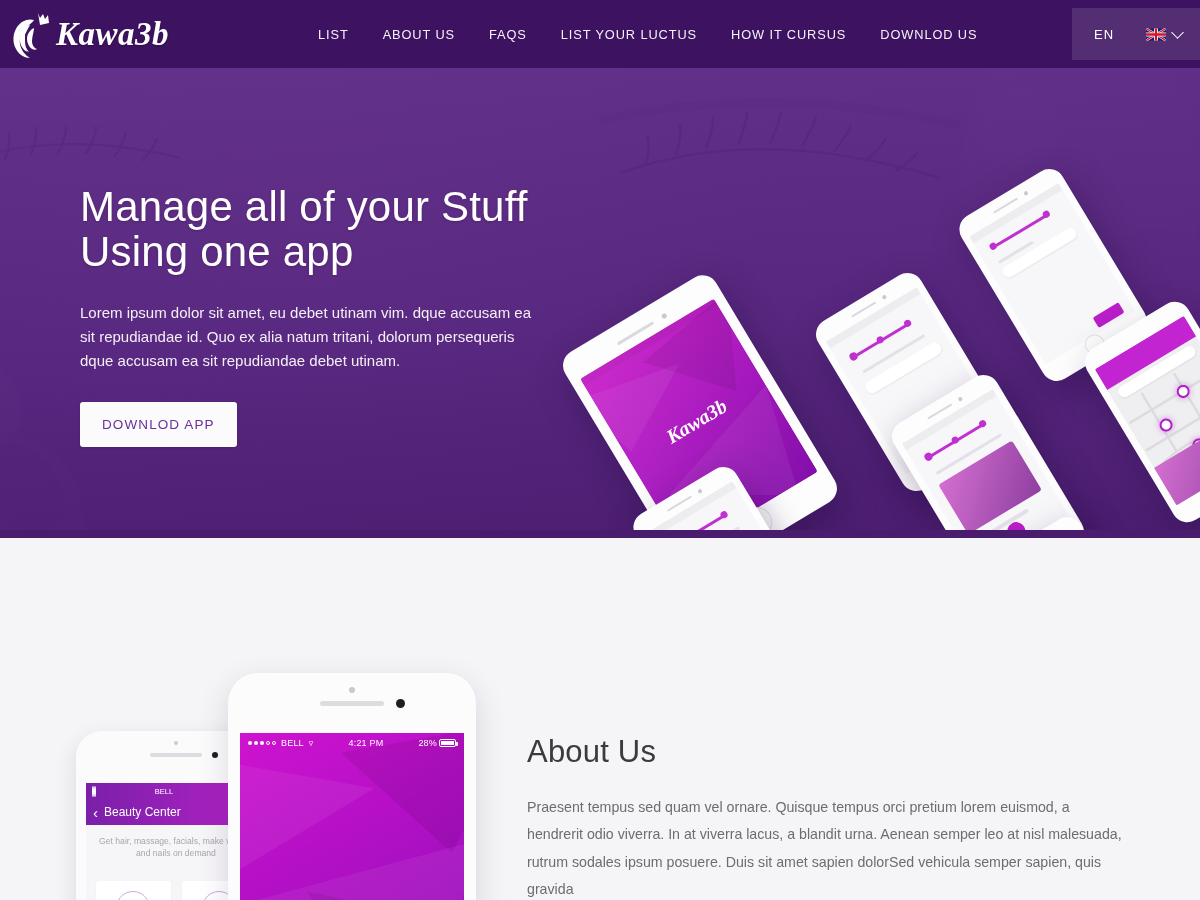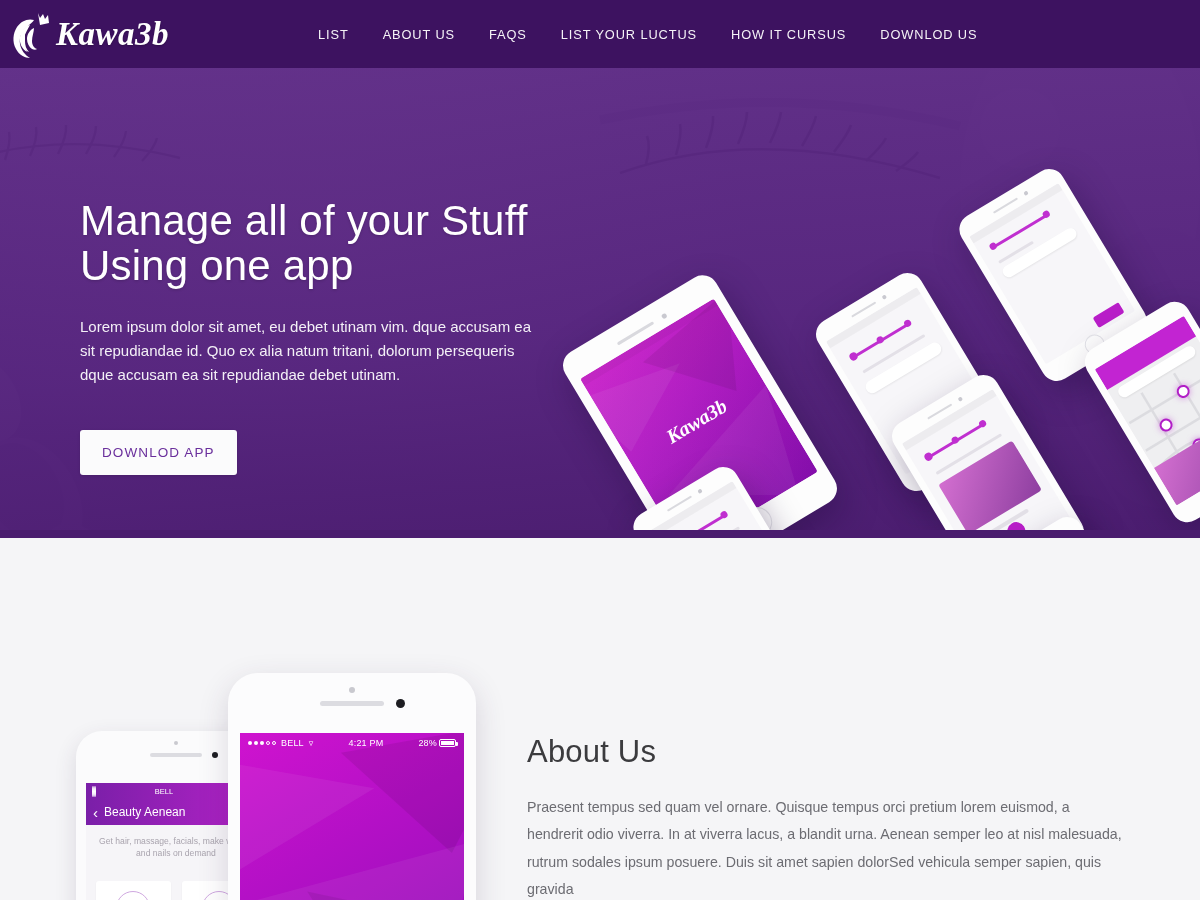--- a/index.html
+++ b/index.html
@@ -52,32 +52,32 @@
   }
   .hero-photo { position:absolute; inset:0; }
   .hero-overlay {
     position:absolute; inset:0;
     background:linear-gradient(175deg, rgba(92,42,131,.86) 0%, rgba(85,36,124,.90) 55%, rgba(74,28,110,.94) 100%);
   }
   .hero-baseline {
     position:absolute; left:0; bottom:0; width:1200px; height:8px;
     background:#4a1c6e;
   }
-  .hero-content { position:absolute; left:80px; top:130px; width:520px; z-index:5; }
+  .hero-content { position:absolute; left:80px; top:116px; width:520px; z-index:5; }
   .hero-title {
     font-size:42px; font-weight:400; color:#ffffff; line-height:1.08;
     letter-spacing:.2px; white-space:pre-line;
     text-shadow:0 1px 3px rgba(0,0,0,.18);
   }
   .hero-sub {
     margin-top:26px; font-size:15px; line-height:1.62;
     color:rgba(255,255,255,.93); width:470px;
   }
   .hero-btn {
-    margin-top:42px; display:inline-block;
+    margin-top:28px; display:inline-block;
     background:#fbfbfc; color:#6a2f9c;
     font-size:13.5px; letter-spacing:1.1px;
     padding:15px 22px; border:none; border-radius:3px;
     cursor:pointer; box-shadow:0 1px 3px rgba(0,0,0,.12);
   }
 
   
   .ph { position:absolute; background:#fdfdfd; border-radius:16px;
         box-shadow:0 14px 34px rgba(30,8,55,.34); }
   .ph .scr { position:absolute; overflow:hidden; background:#f4f2f6; }
@@ -194,20 +194,33 @@
 
     <nav class="nav">
       <a class="nav-item">LIST</a>
       <a class="nav-item">ABOUT US</a>
       <a class="nav-item">FAQS</a>
       <a class="nav-item">LIST YOUR LUCTUS</a>
       <a class="nav-item">HOW IT CURSUS</a>
       <a class="nav-item">DOWNLOD US</a>
     </nav>
 
+    <div class="lang">
+      <span class="lang-label">EN</span>
+      <span class="lang-right">
+        <svg class="flag" viewBox="0 0 60 36">
+          <rect width="60" height="36" fill="#00247d"></rect>
+          <path d="M0,0 L60,36 M60,0 L0,36" stroke="#fff" stroke-width="7"></path>
+          <path d="M0,0 L60,36 M60,0 L0,36" stroke="#cf142b" stroke-width="4"></path>
+          <path d="M30,0 V36 M0,18 H60" stroke="#fff" stroke-width="12"></path>
+          <path d="M30,0 V36 M0,18 H60" stroke="#cf142b" stroke-width="7"></path>
+        </svg>
+        <span class="chev"></span>
+      </span>
+    </div>
   </div>
 
   <div class="hero">
 
     <svg class="hero-photo" viewBox="0 0 1200 470" preserveAspectRatio="xMidYMid slice">
       <defs>
         <linearGradient id="skin" x1="0" y1="0" x2="0" y2="1">
           <stop offset="0%" stop-color="#8a5fb0"></stop>
           <stop offset="60%" stop-color="#6e3f9a"></stop>
           <stop offset="100%" stop-color="#5a2d85"></stop>
@@ -437,21 +450,21 @@
     <div class="sscr">
       <div class="sp-status">
         <span class="dots">
           <i class="dotf"></i><i class="dotf"></i><i class="dotf"></i><i class="dote"></i><i class="dote"></i>
         </span>
         <span>BELL</span>
         <span>4:21 PM</span>
       </div>
       <div class="sp-nav">
         <span class="sp-back">‹</span>
-        <span>Beauty Aenean</span>
+        <span>Beauty Center</span>
       </div>
       <div class="sp-desc">Get hair, massage, facials, make waxing and nails on demand</div>
       <div class="sp-cards">
         <div class="sp-card">
           <span class="sp-ico">✂</span>
 
         </div>
         <div class="sp-card">
           <span class="sp-ico">⬤</span>
 

